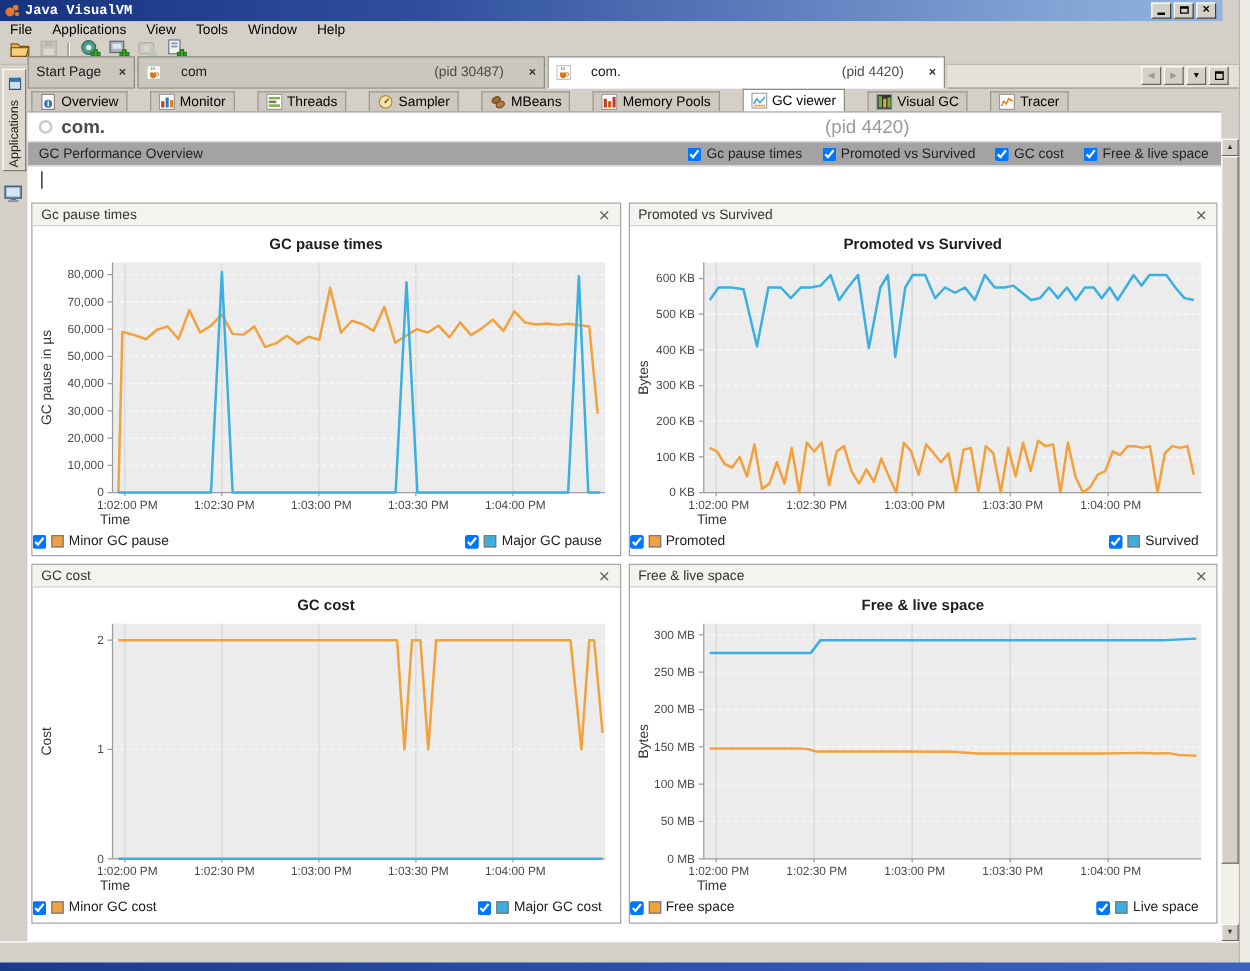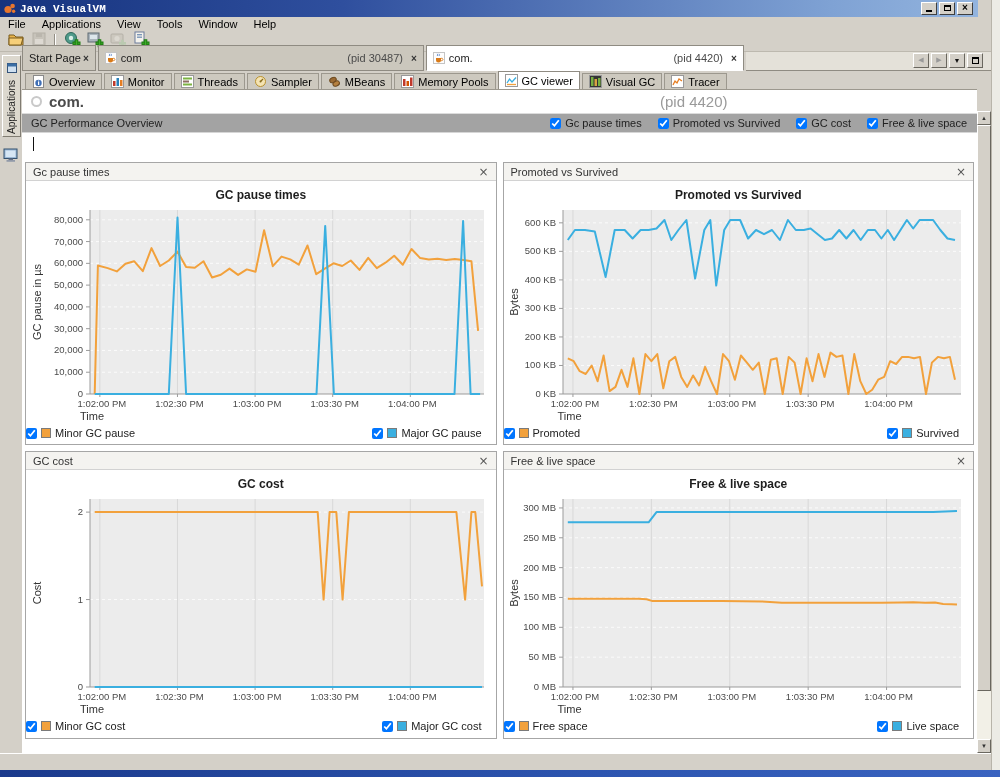--- a/index.html
+++ b/index.html
@@ -27,40 +27,40 @@
   .toolbar { position:absolute; left:0; top:31px; width:991px; height:21px; background:#d4d0c8;
     display:flex; align-items:center; padding-left:4px; border-bottom:1px solid #bdb9af; }
   .tool-btn { width:23px; height:19px; display:flex; align-items:center; justify-content:center; }
   .tool-btn.disabled svg { opacity:.45; }
   .tool-sep { width:2px; height:15px; border-left:1px solid #928e84; border-right:1px solid #fff; margin:0 4px; }
   
   .tabrow { position:absolute; left:22px; top:52px; width:969px; height:19px;
     display:flex; align-items:flex-end; }
   .tabs { display:flex; align-items:flex-end; height:19px; }
   .tab { height:17px; display:flex; align-items:center; font-size:11px; padding:12px 6px;
-    background:#cbc7bd; border:1px solid #8f8b82; border-bottom:1px solid #8f8b82; margin-right:2px; }
+    background:#cbc7bd; border:1px solid #8f8b82; border-bottom:1px solid #8f8b82; margin-right:2px;gap:12px; }
   .tab.selected { background:#fff; height:19px; border-bottom:1px solid #fff; }
   .tabs .tab:nth-child(2) { width:326px; }
   .tabs .tab:nth-child(3) { width:318px; }
   .tab-icon { margin-right:4px; display:inline-flex; }
   .tab-label { color:#1a1a1a; white-space:nowrap; }
   .tab-spacer { flex:1; }
   .tab-pid { color:#4a4a4a; margin-right:6px; white-space:nowrap; }
   .tab-close { color:#333; font-weight:bold; font-size:10px; margin-left:2px; }
   .tab-filler { flex:1; height:19px; background:#e4e1d9; border-bottom:1px solid #8f8b82; }
   .tab-controls { display:flex; gap:2px; padding:0 8px 2px 6px; background:#e4e1d9; height:19px; align-items:center; border-bottom:1px solid #8f8b82; }
   .tab-ctrl { width:16px; height:15px; background:#d4d0c8; border:1px solid; border-color:#fff #6a675f #6a675f #fff;
     font-size:7px; color:#555; display:flex; align-items:center; justify-content:center; }
   .tab-ctrl.dim { color:#999; }
   .g-max { display:block; width:7px; height:7px; border:1px solid #000; border-top:2px solid #000; }
   
   .subtabrow { position:absolute; left:22px; top:71px; width:969px; height:18px; background:#d4d0c8;
     display:flex; align-items:flex-end; padding-left:3px; }
   .subtab { height:16px; display:flex; align-items:center; gap:4px; font-size:11px; padding:0 6px;
-    background:#cdc9bf; border:1px solid #9c988e; border-bottom:none; margin-right:2px; white-space:nowrap; }
+    background:#cdc9bf; border:1px solid #9c988e; border-bottom:none; margin-right:18px; white-space:nowrap; }
   .subtab.selected { background:#fff; height:18px; position:relative; z-index:2; border-color:#8f8b82; }
   .subtab .mini-icon { display:inline-flex; }
   
   .sidebar { position:absolute; left:0; top:52px; width:22px; height:701px; background:#d4d0c8; }
   .vtab { position:absolute; left:2px; top:3px; width:19px; height:82px; background:#dcd8ce;
     border:1px solid; border-color:#fff #807c72 #807c72 #fff;
     display:flex; flex-direction:column; align-items:center; padding-top:3px; }
   .vtab-label { writing-mode:vertical-rl; transform:rotate(180deg); font-size:10px; color:#222; margin-top:3px; }
   .sidebar-icon { position:absolute; left:3px; top:96px; }
   

